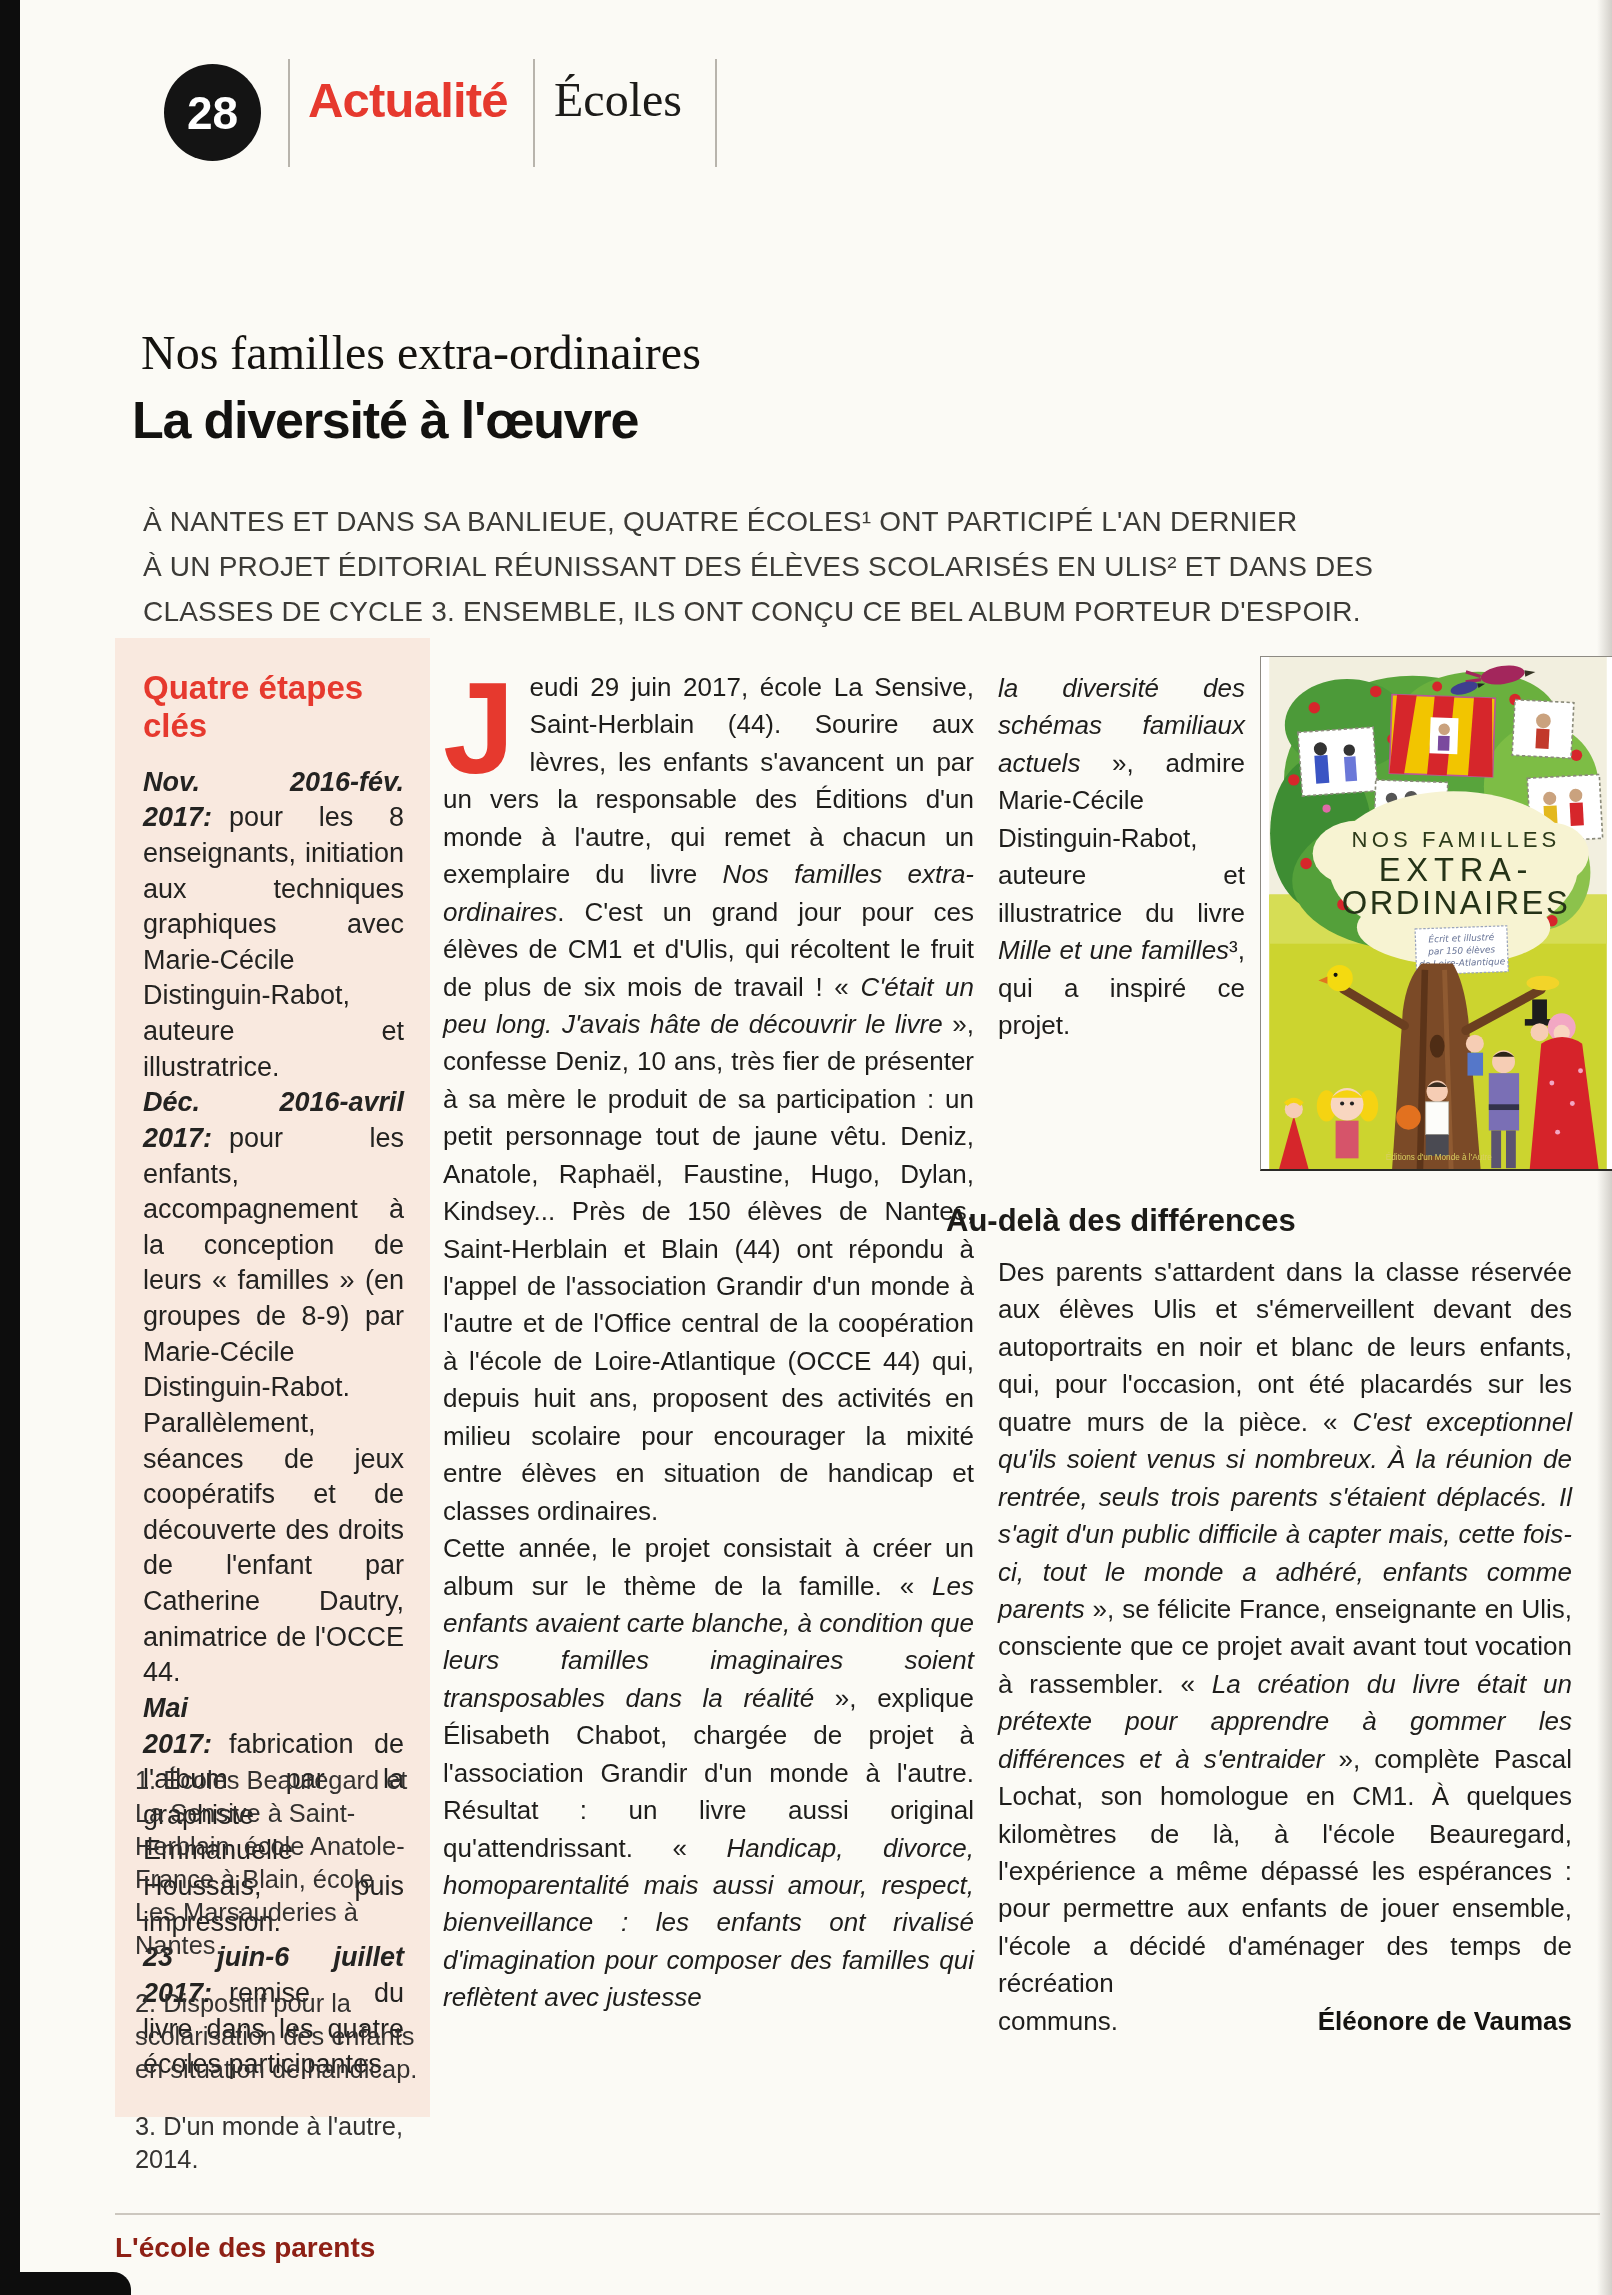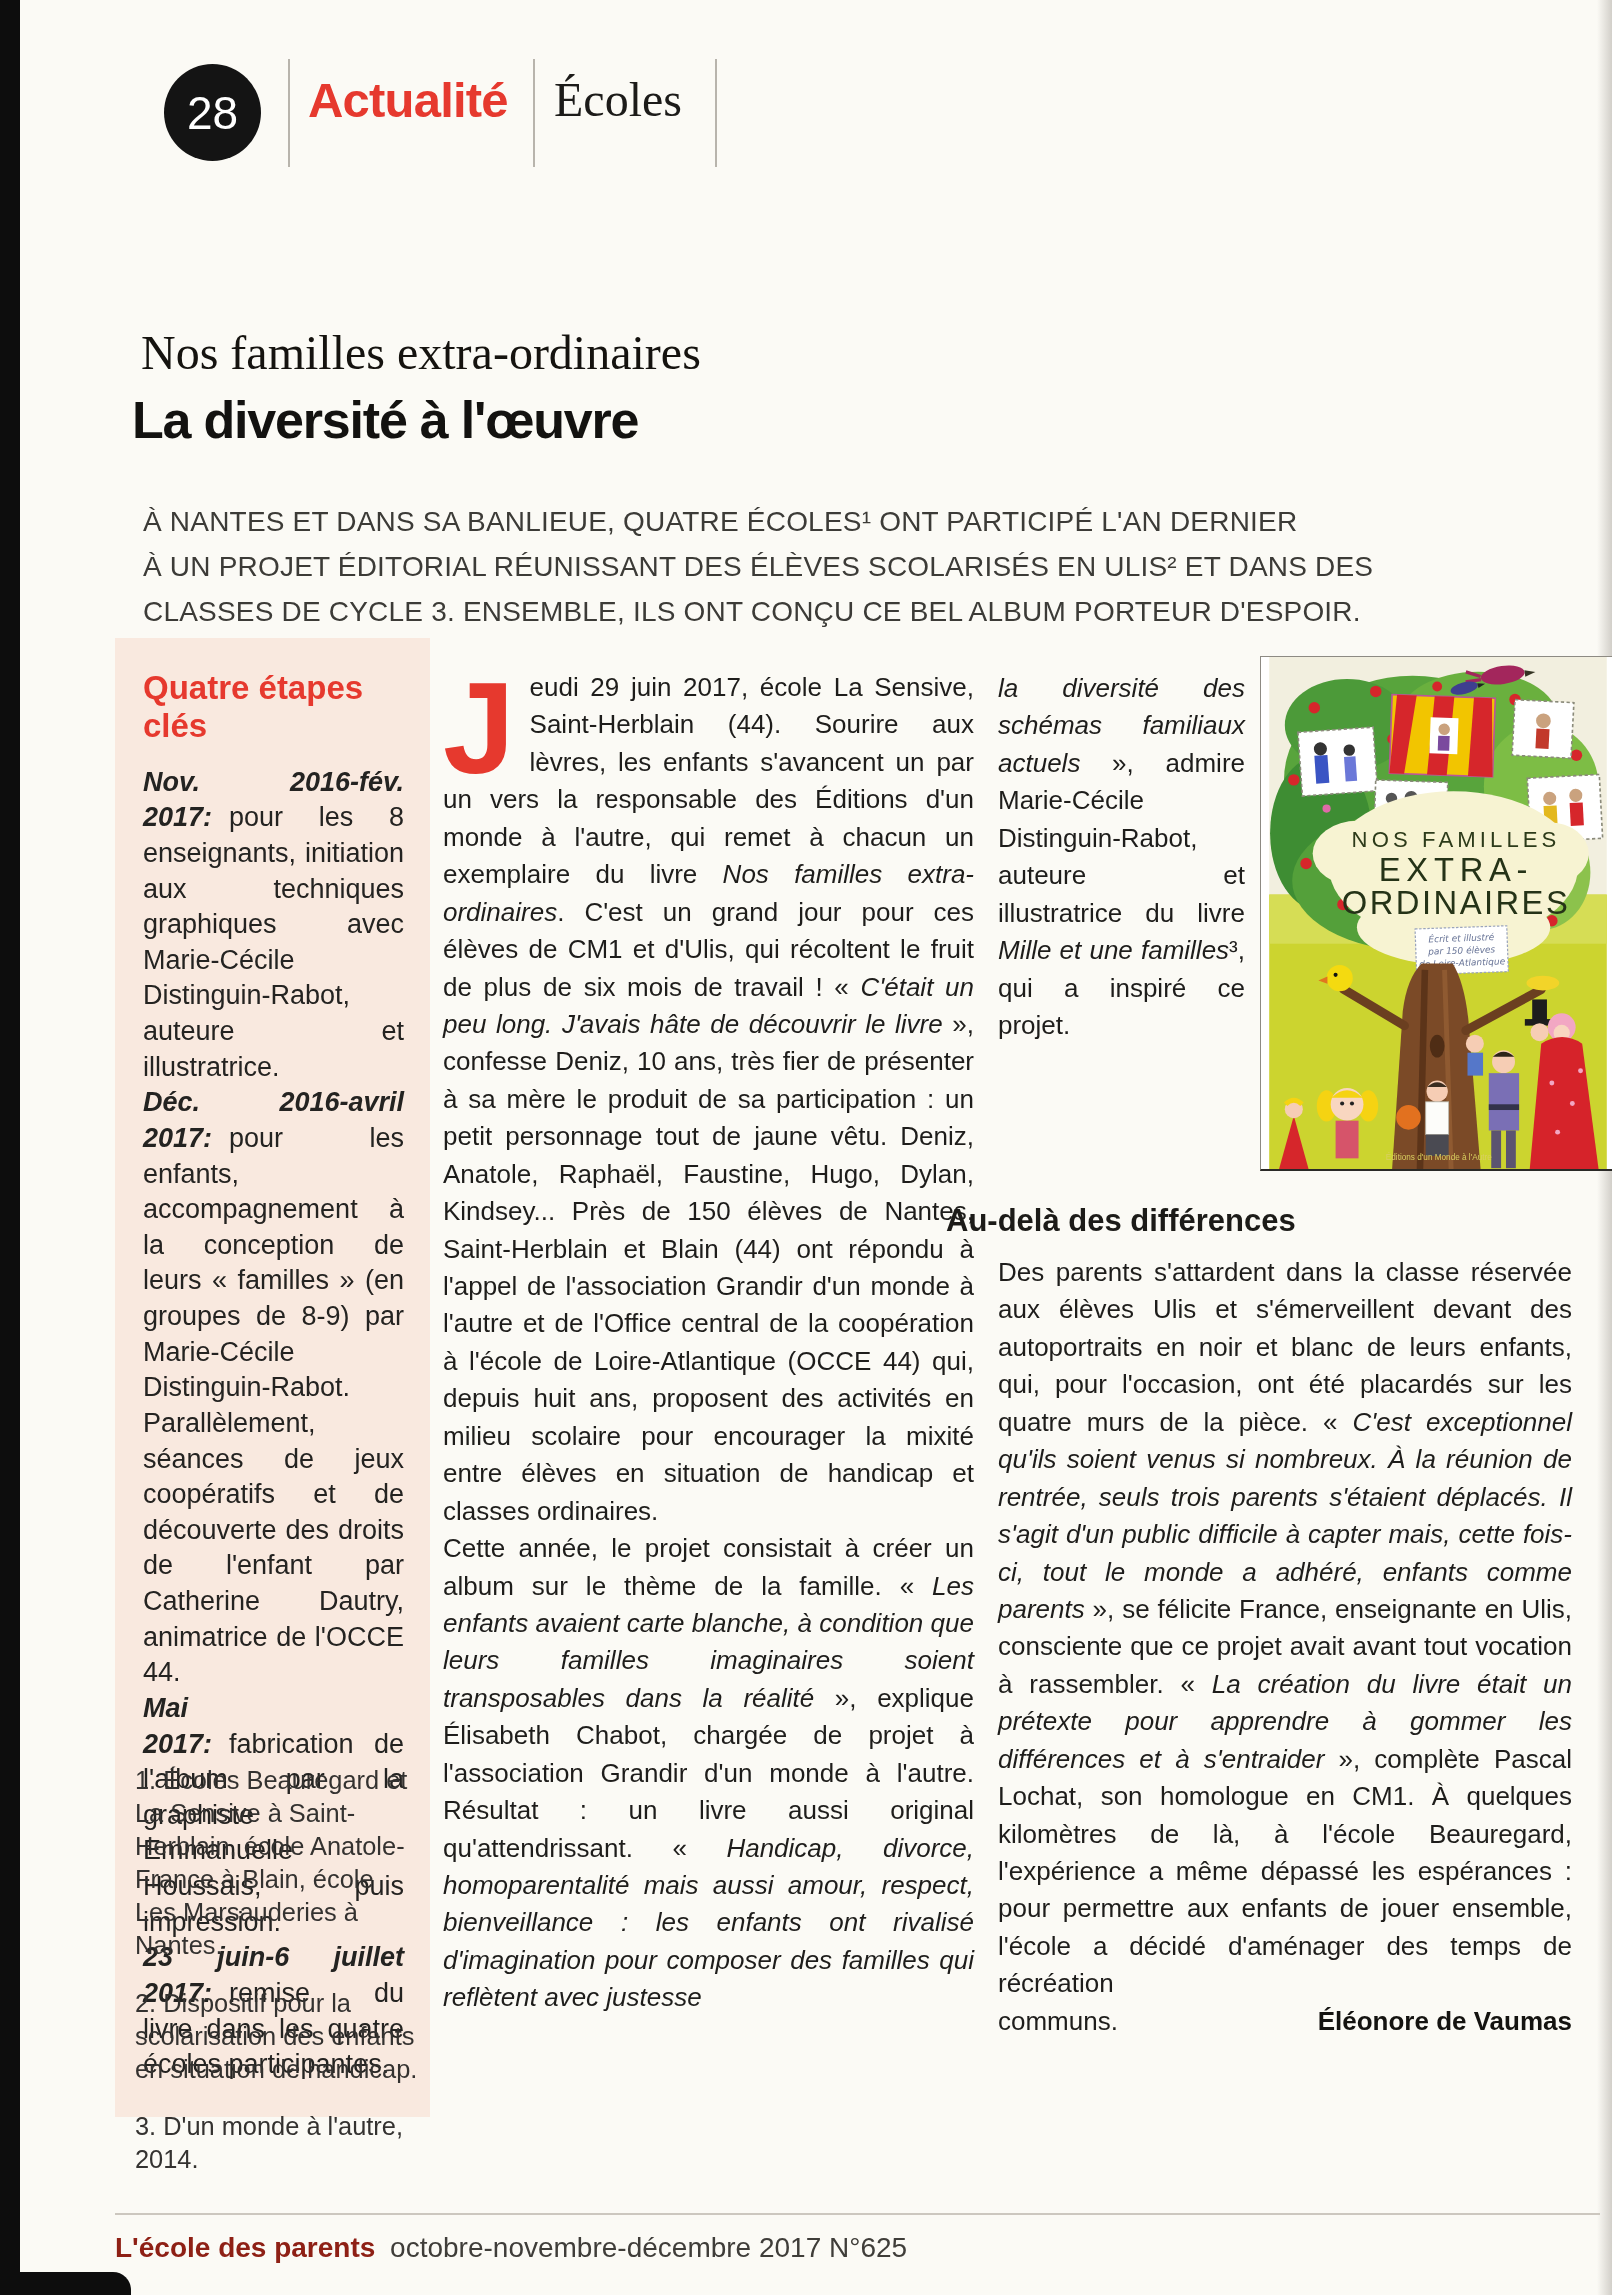--- a/index.html
+++ b/index.html
@@ -13,21 +13,21 @@
     position:relative;width:1613px;height:2295px;margin:0 auto;
     background:#fbfaf5;overflow:hidden;color:#1e1d1b;
   }
   .abs{position:absolute;}
   
   .scan-left{left:0;top:0;width:19.7px;height:2295px;background:#0d0d0d;}
   .scan-corner{left:0;bottom:0;width:131px;height:23px;background:#0d0d0d;border-top-right-radius:18px;}
   .scan-right{right:0;top:0;width:16.4px;height:100%;background:linear-gradient(to left,#cfccc6,rgba(255,255,255,0));}
   
   .badge{left:164px;top:64px;width:97px;height:97px;border-radius:50%;background:#141414;
-    display:flex;align-items:center;justify-content:center;color:#fff;font-size:46px;font-weight:400;}
+    display:flex;align-items:center;justify-content:center;color:#fff;font-size:46px;font-weight:700;}
   .hdiv{width:1.6px;background:#b8b4ac;}
   .hdiv1{left:288px;top:59px;height:108px;}
   .hdiv2{left:533px;top:59px;height:108px;}
   .hdiv3{left:715px;top:59px;height:108px;}
   .section-label{left:308px;top:72px;font-size:49px;font-weight:800;letter-spacing:-0.8px;color:var(--accent);}
   .rubric-label{left:554px;top:72px;font-family:"Liberation Serif",serif;font-size:48px;color:#1c1b19;}
   
   .kicker{left:141px;top:325px;font-family:"Liberation Serif",serif;font-size:48px;color:#15130f;}
   .main-title{left:132px;top:390px;font-size:52px;font-weight:800;letter-spacing:-1.2px;color:#131210;}
   .standfirst{left:143px;top:500px;width:1385px;font-size:28px;line-height:1.6;color:#3c3b37;
@@ -288,17 +288,16 @@
     <p class="bt"><span><span>Des parents s'attardent dans la classe réservée aux élèves Ulis et s'émerveillent devant des autoportraits en noir et blanc de leurs enfants, qui, pour l'occasion, ont été placardés sur les quatre murs de la pièce. « </span><span class="it">C'est exceptionnel qu'ils soient venus si nombreux. À la réunion de rentrée, seuls trois parents s'étaient déplacés. Il s'agit d'un public difficile à capter mais, cette fois-ci, tout le monde a adhéré, enfants comme parents</span><span> », se félicite France, enseignante en Ulis, consciente que ce projet avait avant tout vocation à rassembler. « </span><span class="it">La création du livre était un prétexte pour apprendre à gommer les différences et à s'entraider</span><span> », complète Pascal Lochat, son homologue en CM1. À quelques kilomètres de là, à l'école Beauregard, l'expérience a même dépassé les espérances : pour permettre aux enfants de jouer ensemble, l'école a décidé d'aménager des temps de récréation</span></span></p>
     <div class="closing">
       <span>communs.</span>
       <span class="sig">Éléonore de Vaumas</span>
     </div>
   </div>
 
   <div class="abs footer-rule"></div>
   <div class="abs footer">
     <span class="f-mag">L'école des parents</span>
-    <span class="f-issue">octobre-novembre-décembre 2017  N°625</span>
   </div>
 
 </div>
 
 
 </body></html>

